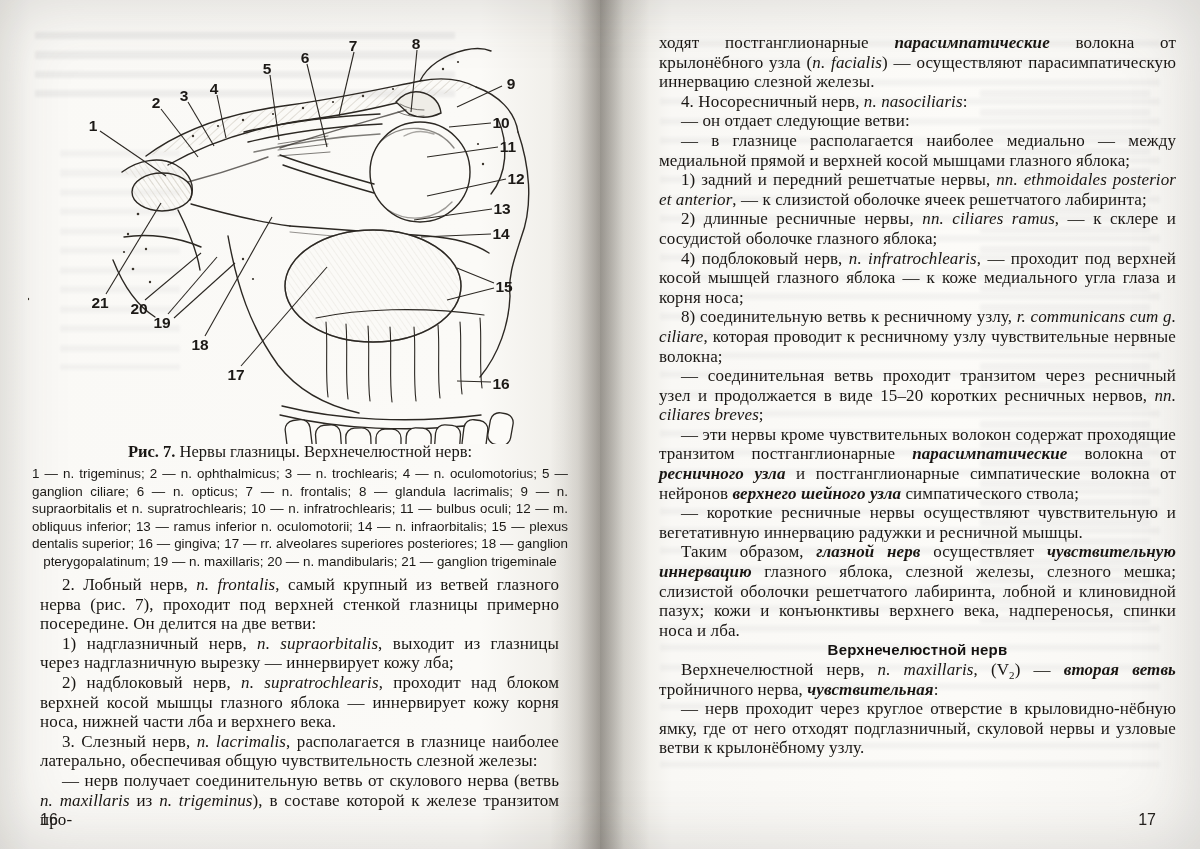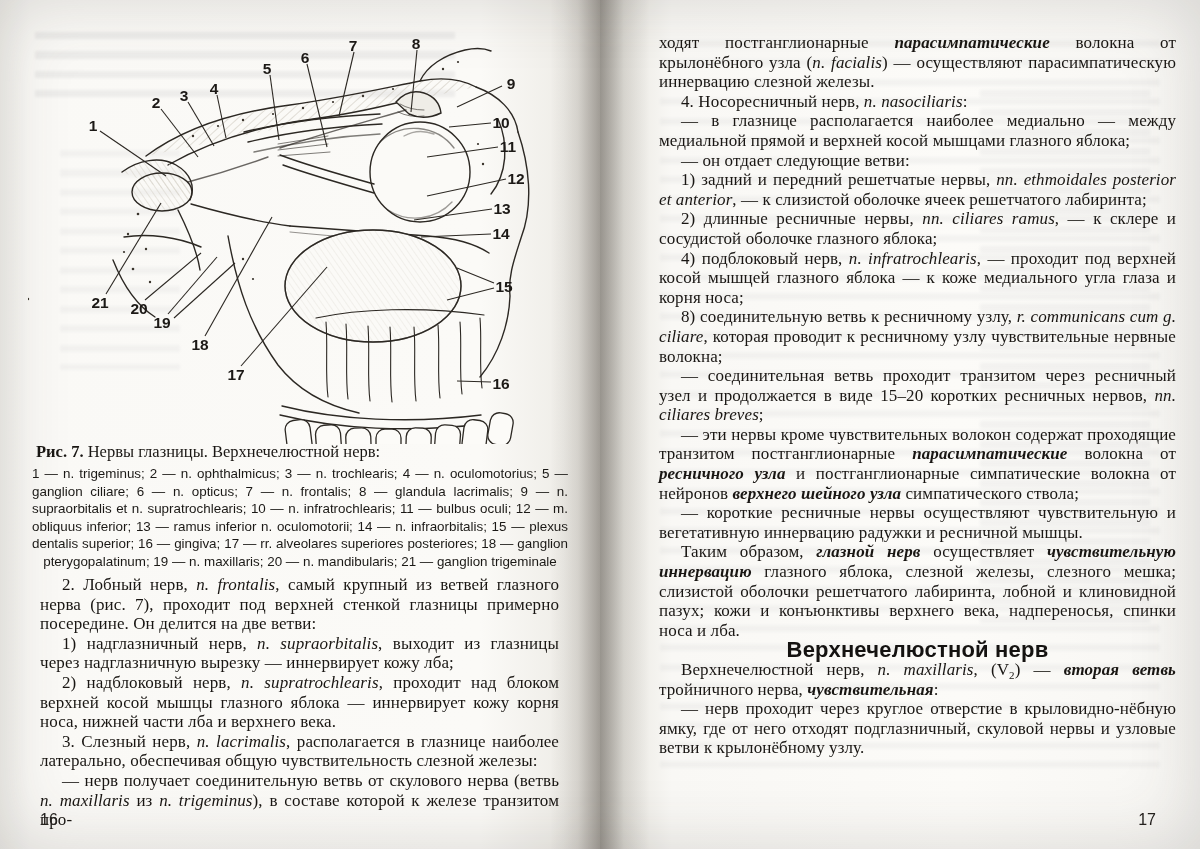--- a/index.html
+++ b/index.html
@@ -41,28 +41,28 @@
   .page-left .body-text{left:40px;top:575px;width:519px}
   .page-right .body-text{left:59px;top:33px;width:517px}
   p.para{margin:0;padding:0}
   p.ind{text-indent:22px}
   .s-r{font-weight:normal}
   .s-b{font-weight:normal}
   .s-i{font-style:italic}
   .s-bi{font-weight:bold;font-style:italic}
   .s-sub{vertical-align:sub;font-size:11px;line-height:0}
   .section-heading{
-    font-family:"Liberation Sans",sans-serif;font-weight:bold;font-size:22px;
+    font-family:"Liberation Sans",sans-serif;font-weight:bold;font-size:15px;
     text-align:center;text-indent:0;margin:20px 0 16px 0;color:#141210;
     letter-spacing:.2px;
   }
 
   
   .fig-caption{
-    position:absolute;left:36px;top:442px;width:528px;
+    position:absolute;left:36px;top:442px;width:528px;text-align:center;
     font-size:16.5px;color:#191613;
   }
   .fig-caption .cap-label{font-weight:bold}
   .fig-legend{
     position:absolute;left:32px;top:465px;width:536px;
     font-family:"Liberation Sans",sans-serif;font-size:13.4px;line-height:17.6px;
     text-align:justify;text-align-last:center;color:#1b1916;
   }
 
   .page-num{
@@ -258,22 +258,22 @@
     <div class="page-num page-num-left">16</div>
   </div>
 
   <div class="page page-right">
     <div class="ghost light" style="left:60px;top:40px;width:500px;height:740px"></div>
     <div class="ghost" style="left:380px;top:90px;width:170px;height:540px;opacity:.06"></div>
 
     <div class="body-text" id="right-body">
         <p class="para"><span class="s-r">ходят постганглионарные </span><span class="s-bi">парасимпатические</span><span class="s-r"> волокна от крылонёбного узла (</span><span class="s-i">n. facialis</span><span class="s-r">) — осуществляют парасимпатическую иннервацию слезной железы.</span></p>
         <p class="para ind"><span class="s-b">4. Носоресничный нерв</span><span class="s-r">, </span><span class="s-i">n. nasociliaris</span><span class="s-r">:</span></p>
+        <p class="para ind"><span class="s-r">— он отдает следующие ветви:</span></p>
         <p class="para ind"><span class="s-r">— в глазнице располагается наиболее медиально — между медиальной прямой и верхней косой мышцами глазного яблока;</span></p>
-        <p class="para ind"><span class="s-r">— он отдает следующие ветви:</span></p>
         <p class="para ind"><span class="s-r">1) задний и передний решетчатые нервы, </span><span class="s-i">nn. ethmoidales posterior et anterior</span><span class="s-r">, — к слизистой оболочке ячеек решетчатого лабиринта;</span></p>
         <p class="para ind"><span class="s-r">2) длинные ресничные нервы, </span><span class="s-i">nn. ciliares ramus</span><span class="s-r">, — к склере и сосудистой оболочке глазного яблока;</span></p>
         <p class="para ind"><span class="s-r">4) подблоковый нерв, </span><span class="s-i">n. infratrochlearis</span><span class="s-r">, — проходит под верхней косой мышцей глазного яблока — к коже медиального угла глаза и корня носа;</span></p>
         <p class="para ind"><span class="s-r">8) соединительную ветвь к ресничному узлу, </span><span class="s-i">r. communicans cum g. ciliare</span><span class="s-r">, которая проводит к ресничному узлу чувствительные нервные волокна;</span></p>
         <p class="para ind"><span class="s-r">— соединительная ветвь проходит транзитом через ресничный узел и продолжается в виде 15–20 коротких ресничных нервов, </span><span class="s-i">nn. ciliares breves</span><span class="s-r">;</span></p>
         <p class="para ind"><span class="s-r">— эти нервы кроме чувствительных волокон содержат проходящие транзитом постганглионарные </span><span class="s-bi">парасимпатические</span><span class="s-r"> волокна от </span><span class="s-bi">ресничного узла</span><span class="s-r"> и постганглионарные симпатические волокна от нейронов </span><span class="s-bi">верхнего шейного узла</span><span class="s-r"> симпатического ствола;</span></p>
         <p class="para ind"><span class="s-r">— короткие ресничные нервы осуществляют чувствительную и вегетативную иннервацию радужки и ресничной мышцы.</span></p>
         <p class="para ind"><span class="s-r">Таким образом, </span><span class="s-bi">глазной нерв</span><span class="s-r"> осуществляет </span><span class="s-bi">чувствительную иннервацию</span><span class="s-r"> глазного яблока, слезной железы, слезного мешка; слизистой оболочки решетчатого лабиринта, лобной и клиновидной пазух; кожи и конъюнктивы верхнего века, надпереносья, спинки носа и лба.</span></p>
         <p class="para section-heading">Верхнечелюстной нерв</p>
         <p class="para ind"><span class="s-r">Верхнечелюстной нерв, </span><span class="s-i">n. maxillaris</span><span class="s-r">, (V</span><span class="s-sub">2</span><span class="s-r">) — </span><span class="s-bi">вторая ветвь</span><span class="s-r"> тройничного нерва, </span><span class="s-bi">чувствительная</span><span class="s-r">:</span></p>

